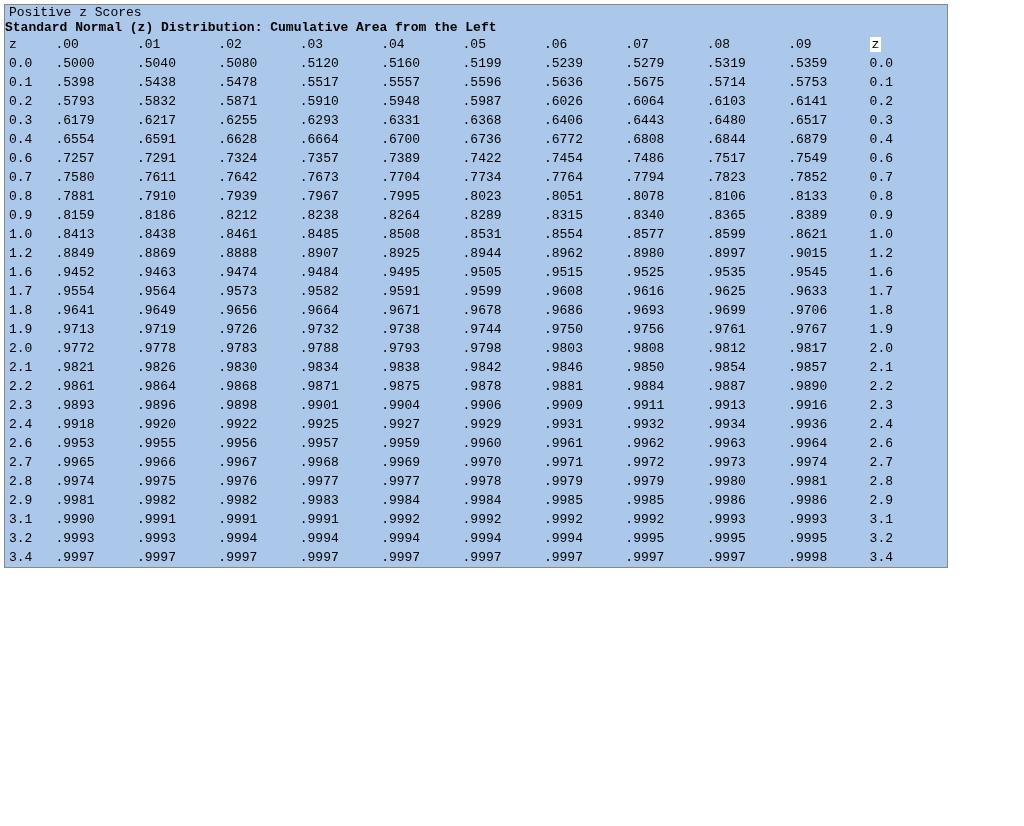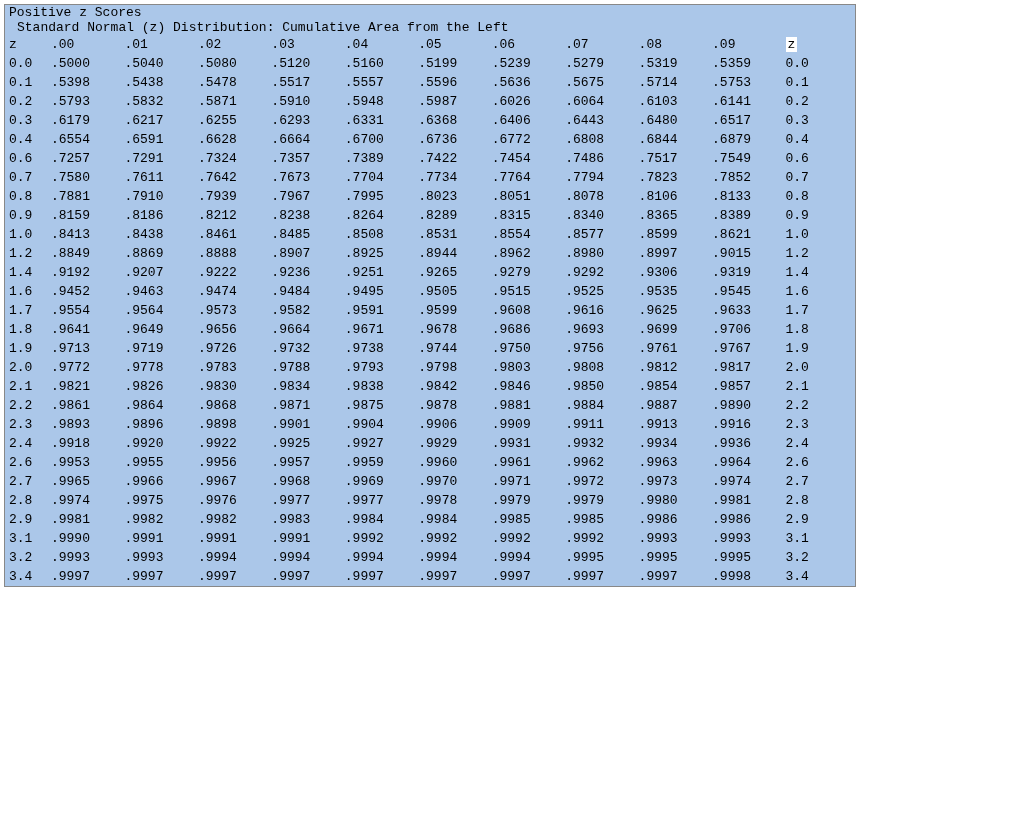--- a/index.html
+++ b/index.html
@@ -6,30 +6,31 @@
     body {
       font-family: "Courier New", Courier, monospace;
       font-size: 13px;
       background: #ffffff;
       padding: 4px;
     }
     .container {
       background: #abc7e9;
       border: 1px solid #888;
       padding: 0;
-      width: 852px;
+      width: 944px;
     }
     .title {
       color: #000;
       font-weight: normal;
       padding: 0 4px;
     }
     .subtitle {
       color: #000;
-      padding: 0 12px;
+      padding: 0 0;
+      font-weight: bold;
     }
     table {
       border-collapse: collapse;
       width: 100%;
     }
     td, th {
       text-align: left;
       padding: 2px 4px;
       white-space: nowrap;
       font-weight: normal;
@@ -222,34 +223,20 @@
           <td>.8907</td>
           <td>.8925</td>
           <td>.8944</td>
           <td>.8962</td>
           <td>.8980</td>
           <td>.8997</td>
           <td>.9015</td>
           <td class="zcol2">1.2</td>
         </tr>
         <tr>
-          <td class="zcol">1.4</td>
-          <td>.9192</td>
-          <td>.9207</td>
-          <td>.9222</td>
-          <td>.9236</td>
-          <td>.9251</td>
-          <td>.9265</td>
-          <td>.9279</td>
-          <td>.9292</td>
-          <td>.9306</td>
-          <td>.9319</td>
-          <td class="zcol2">1.4</td>
-        </tr>
-        <tr>
           <td class="zcol">1.6</td>
           <td>.9452</td>
           <td>.9463</td>
           <td>.9474</td>
           <td>.9484</td>
           <td>.9495</td>
           <td>.9505</td>
           <td>.9515</td>
           <td>.9525</td>
           <td>.9535</td>

